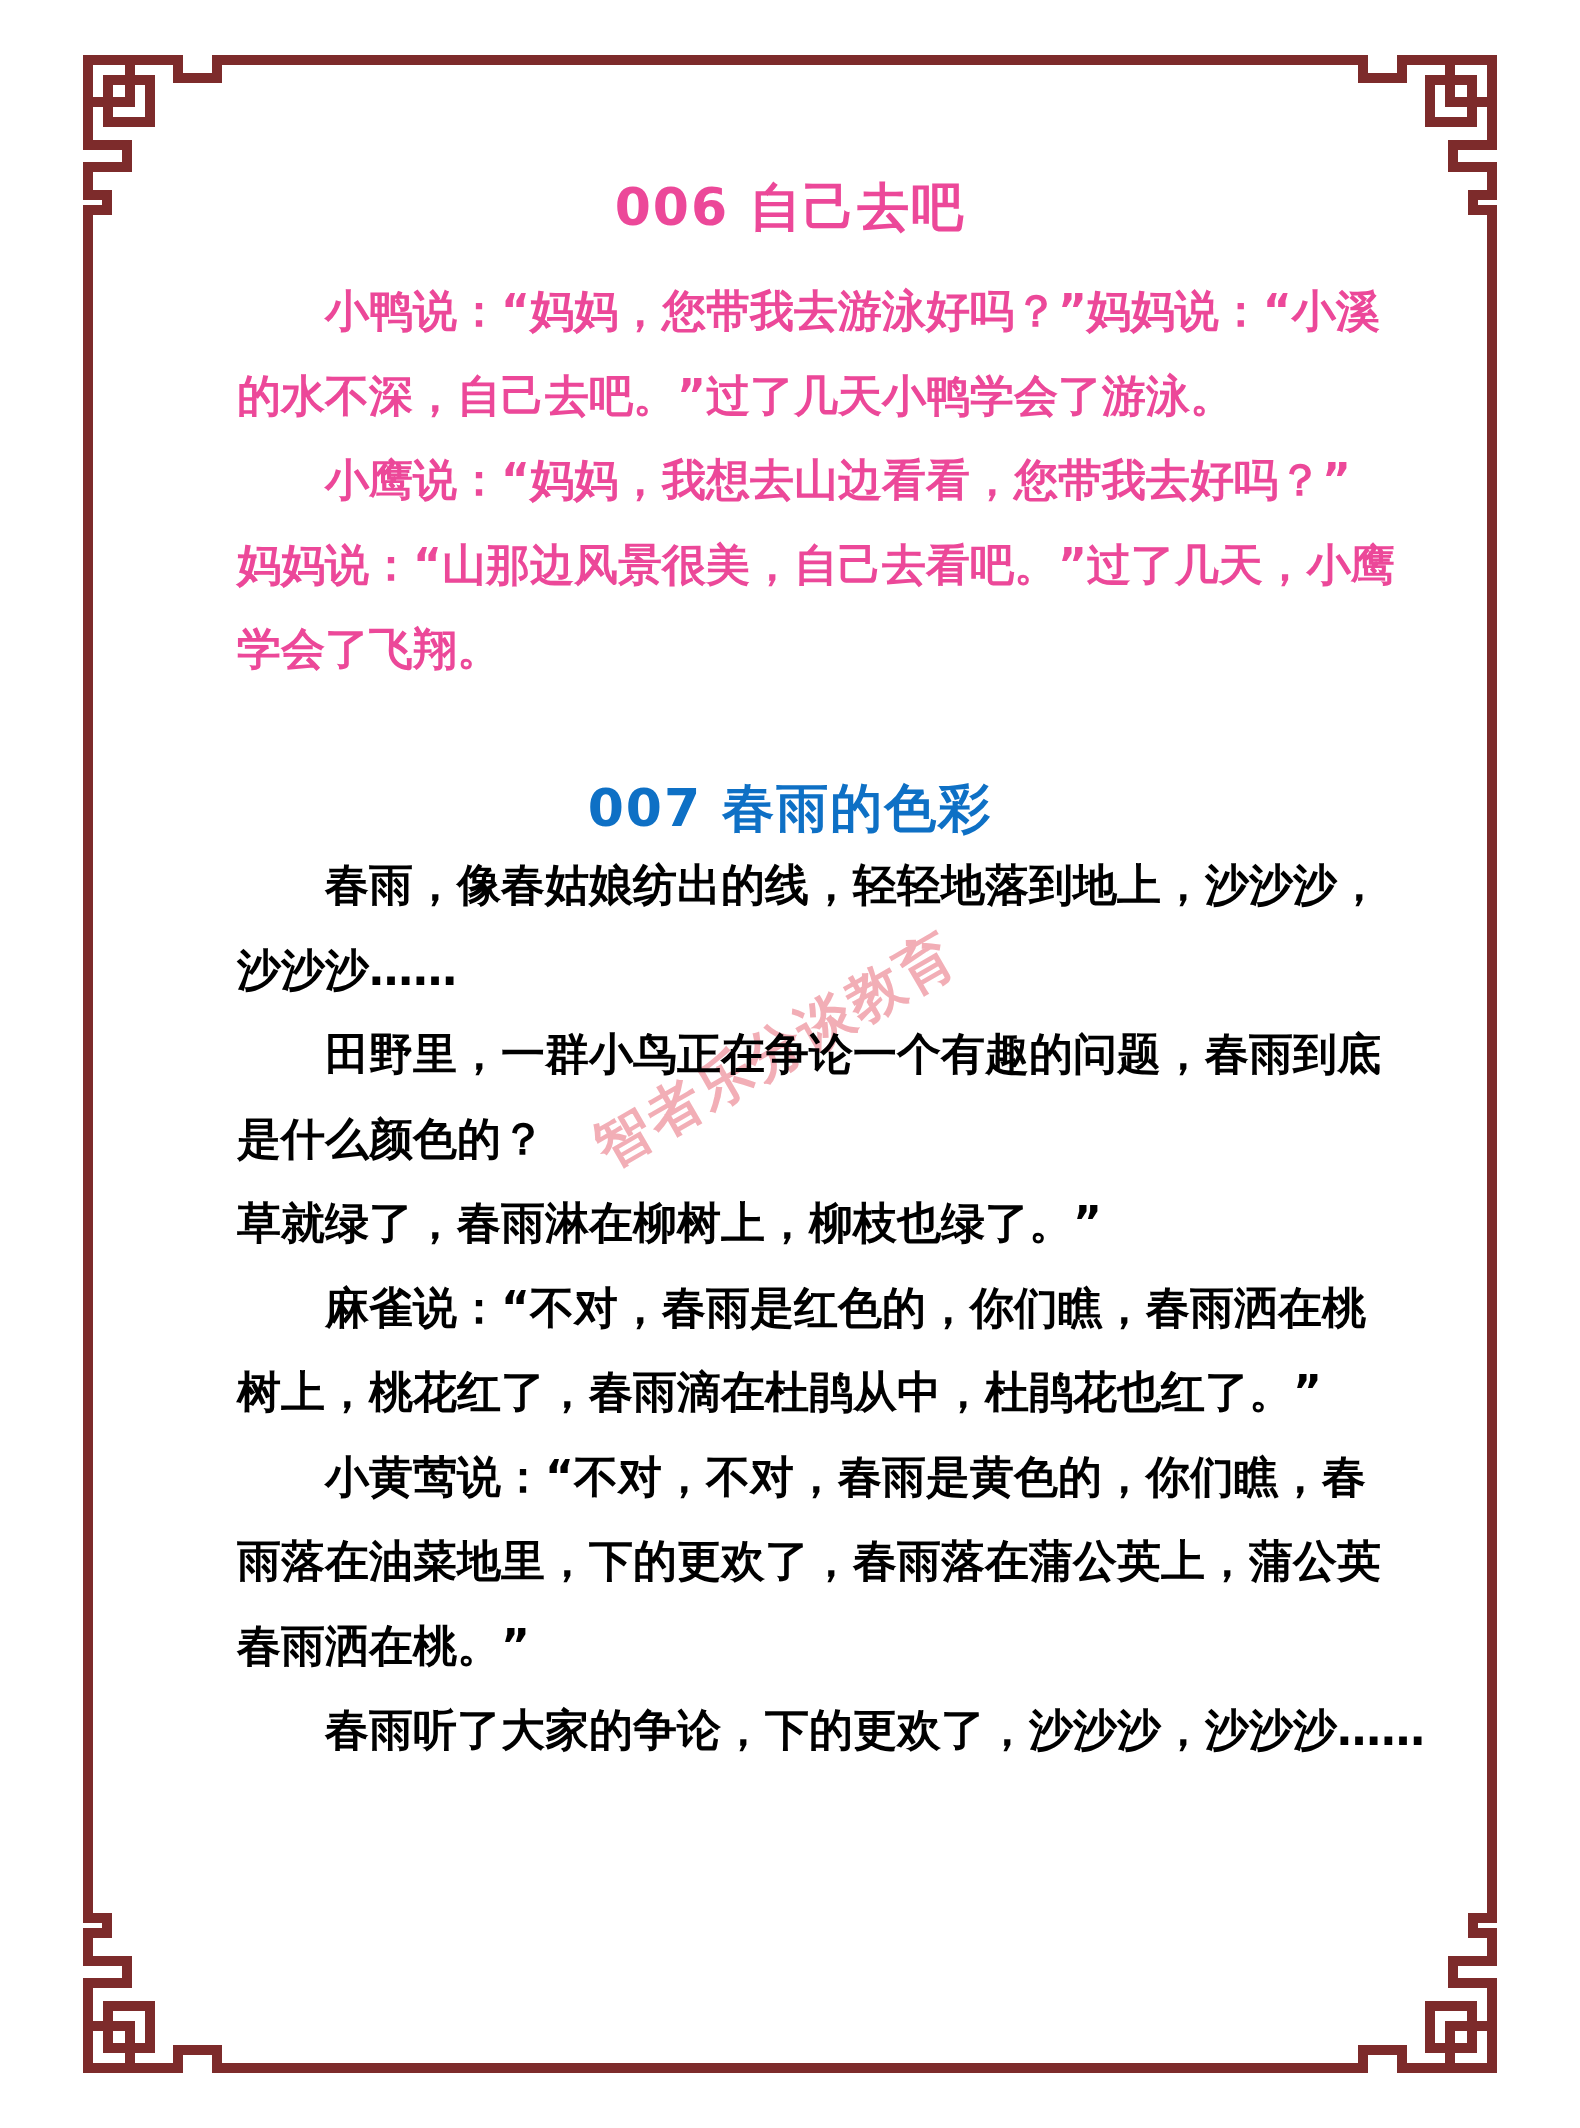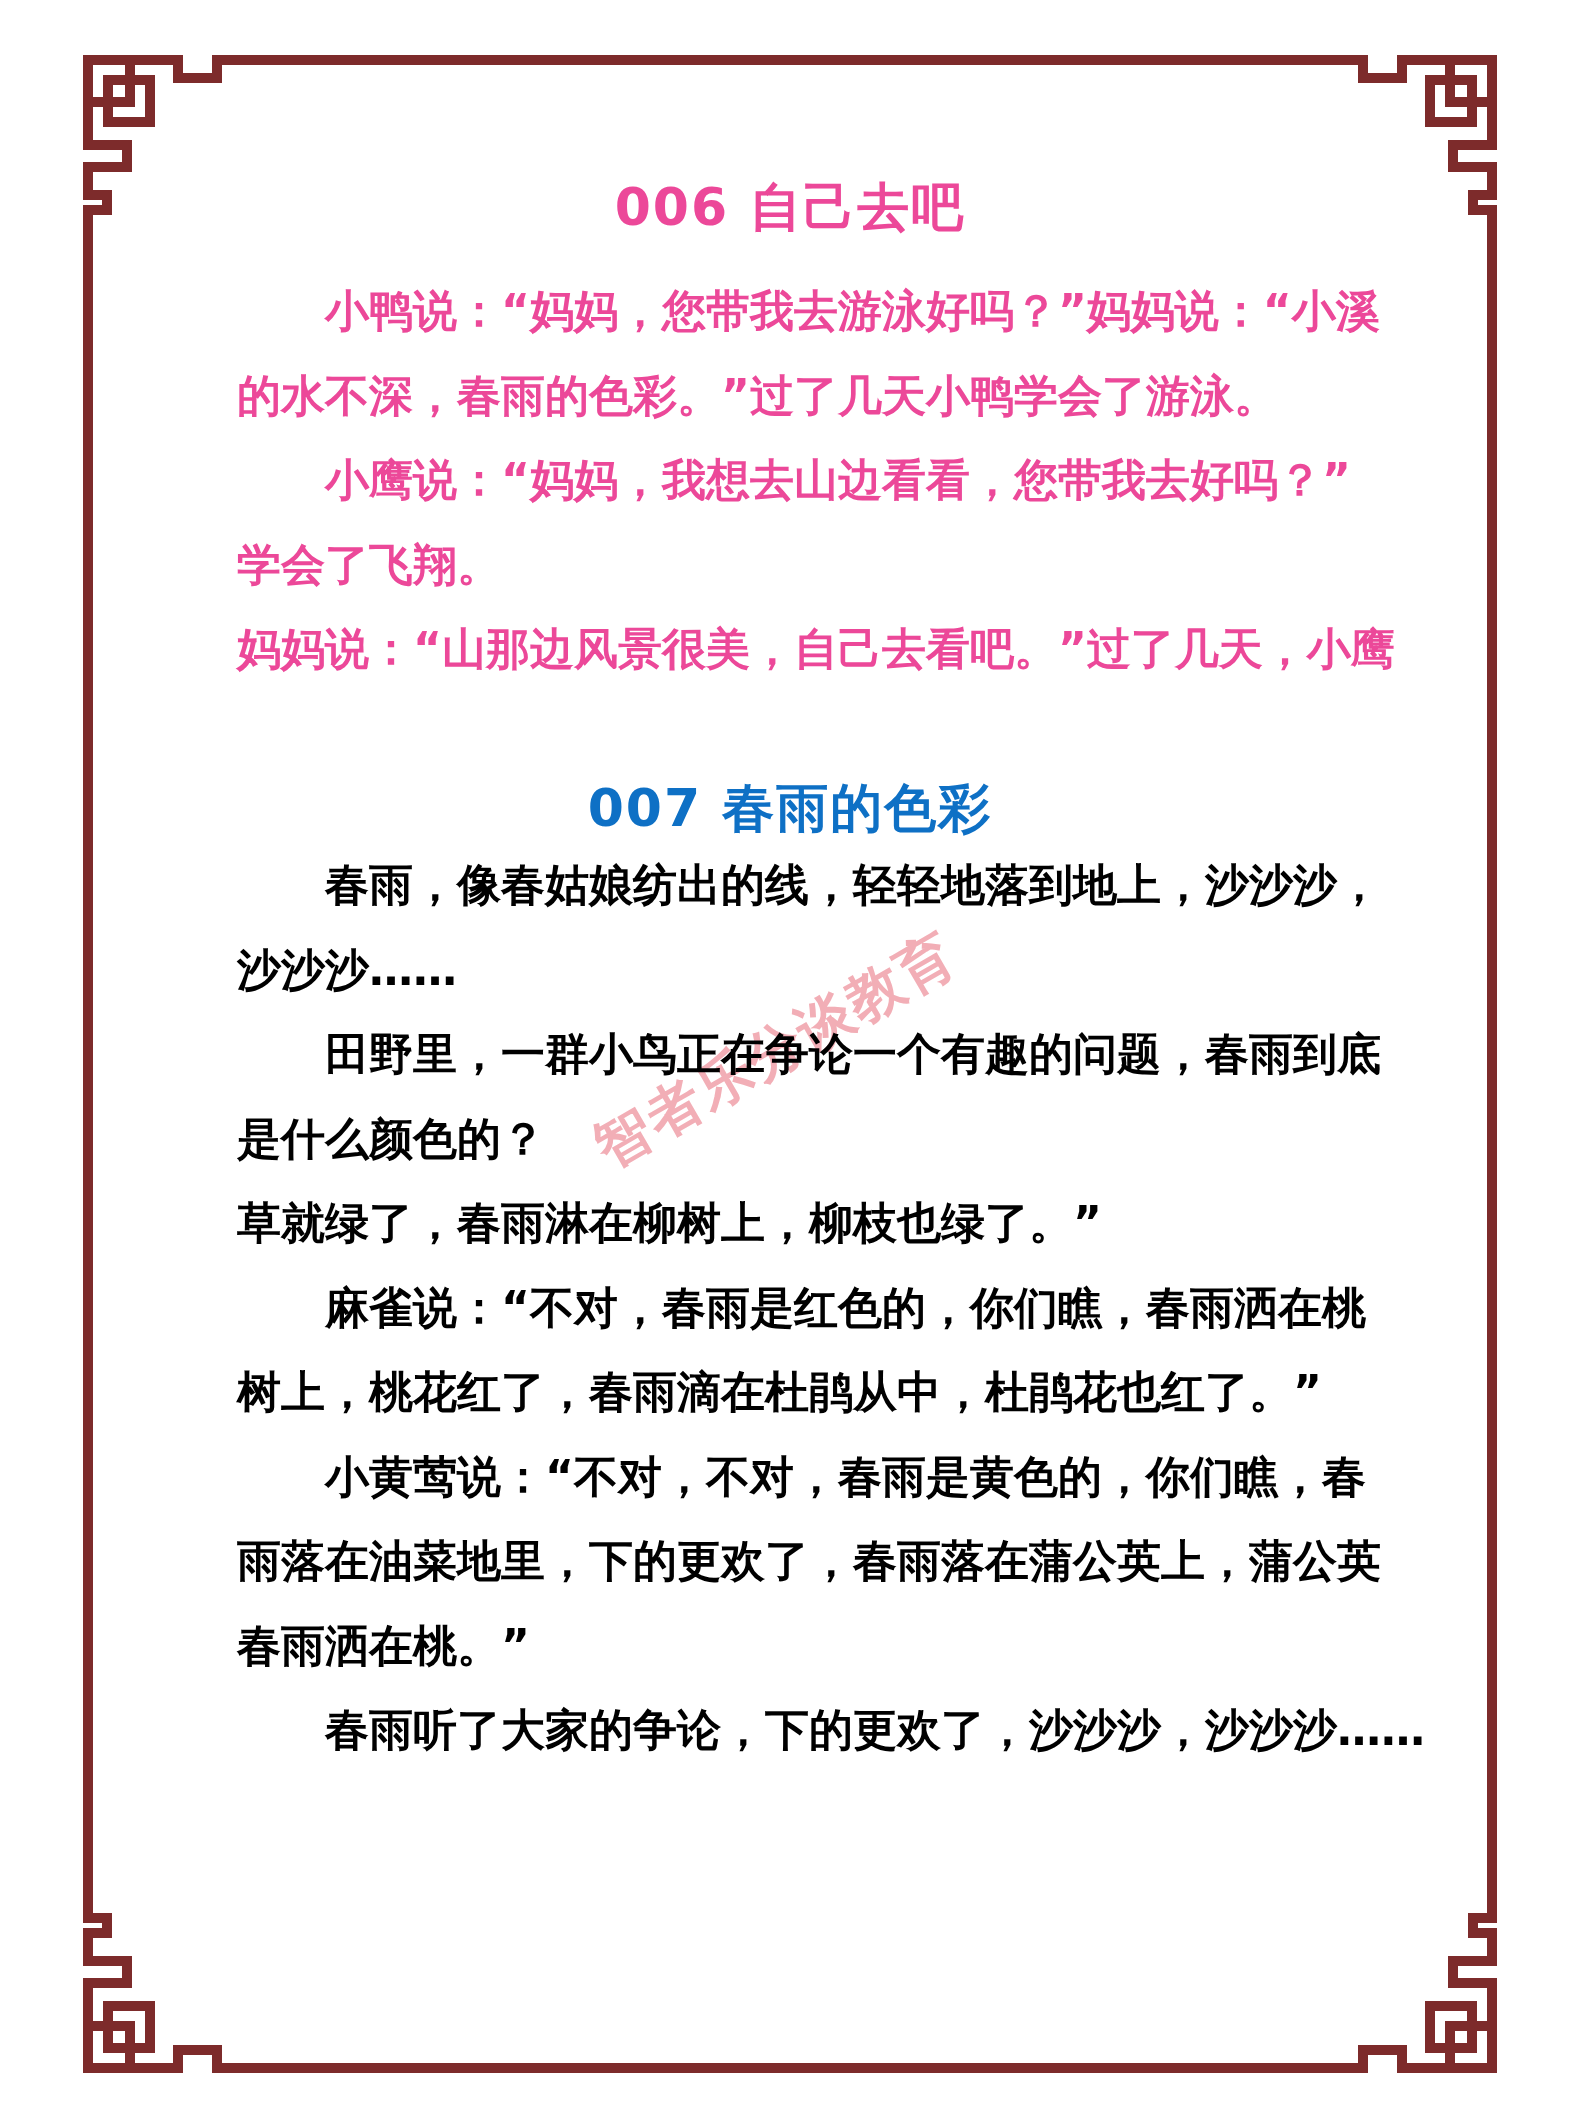--- a/index.html
+++ b/index.html
@@ -93,24 +93,24 @@
     </g>
   </svg>
 </div>
 
 <div class="watermark" style="color: rgb(242, 174, 182);">智者乐分谈教育</div>
 
 <div class="heading h006" style="color: #ec4899;">006 自己去吧</div>
 
 <div class="textblock s1" style="color: #ec4899;">
   <div class="textline indent">小鸭说：“妈妈，您带我去游泳好吗？”妈妈说：“小溪</div>
-  <div class="textline">的水不深，春雨的色彩。”过了几天小鸭学会了游泳。</div>
+  <div class="textline">的水不深，自己去吧。”过了几天小鸭学会了游泳。</div>
   <div class="textline indent">小鹰说：“妈妈，我想去山边看看，您带我去好吗？”</div>
+  <div class="textline">妈妈说：“山那边风景很美，自己去看吧。”过了几天，小鹰</div>
   <div class="textline">学会了飞翔。</div>
-  <div class="textline">妈妈说：“山那边风景很美，自己去看吧。”过了几天，小鹰</div>
 </div>
 
 <div class="heading h007" style="color: rgb(14, 112, 197);">007 春雨的色彩</div>
 
 <div class="textblock s2" style="color: rgb(0, 0, 0);">
   <div class="textline indent">春雨，像春姑娘纺出的线，轻轻地落到地上，沙沙沙，</div>
   <div class="textline">沙沙沙……</div>
   <div class="textline indent">田野里，一群小鸟正在争论一个有趣的问题，春雨到底</div>
   <div class="textline">是什么颜色的？</div>
   <div class="textline">草就绿了，春雨淋在柳树上，柳枝也绿了。”</div>

